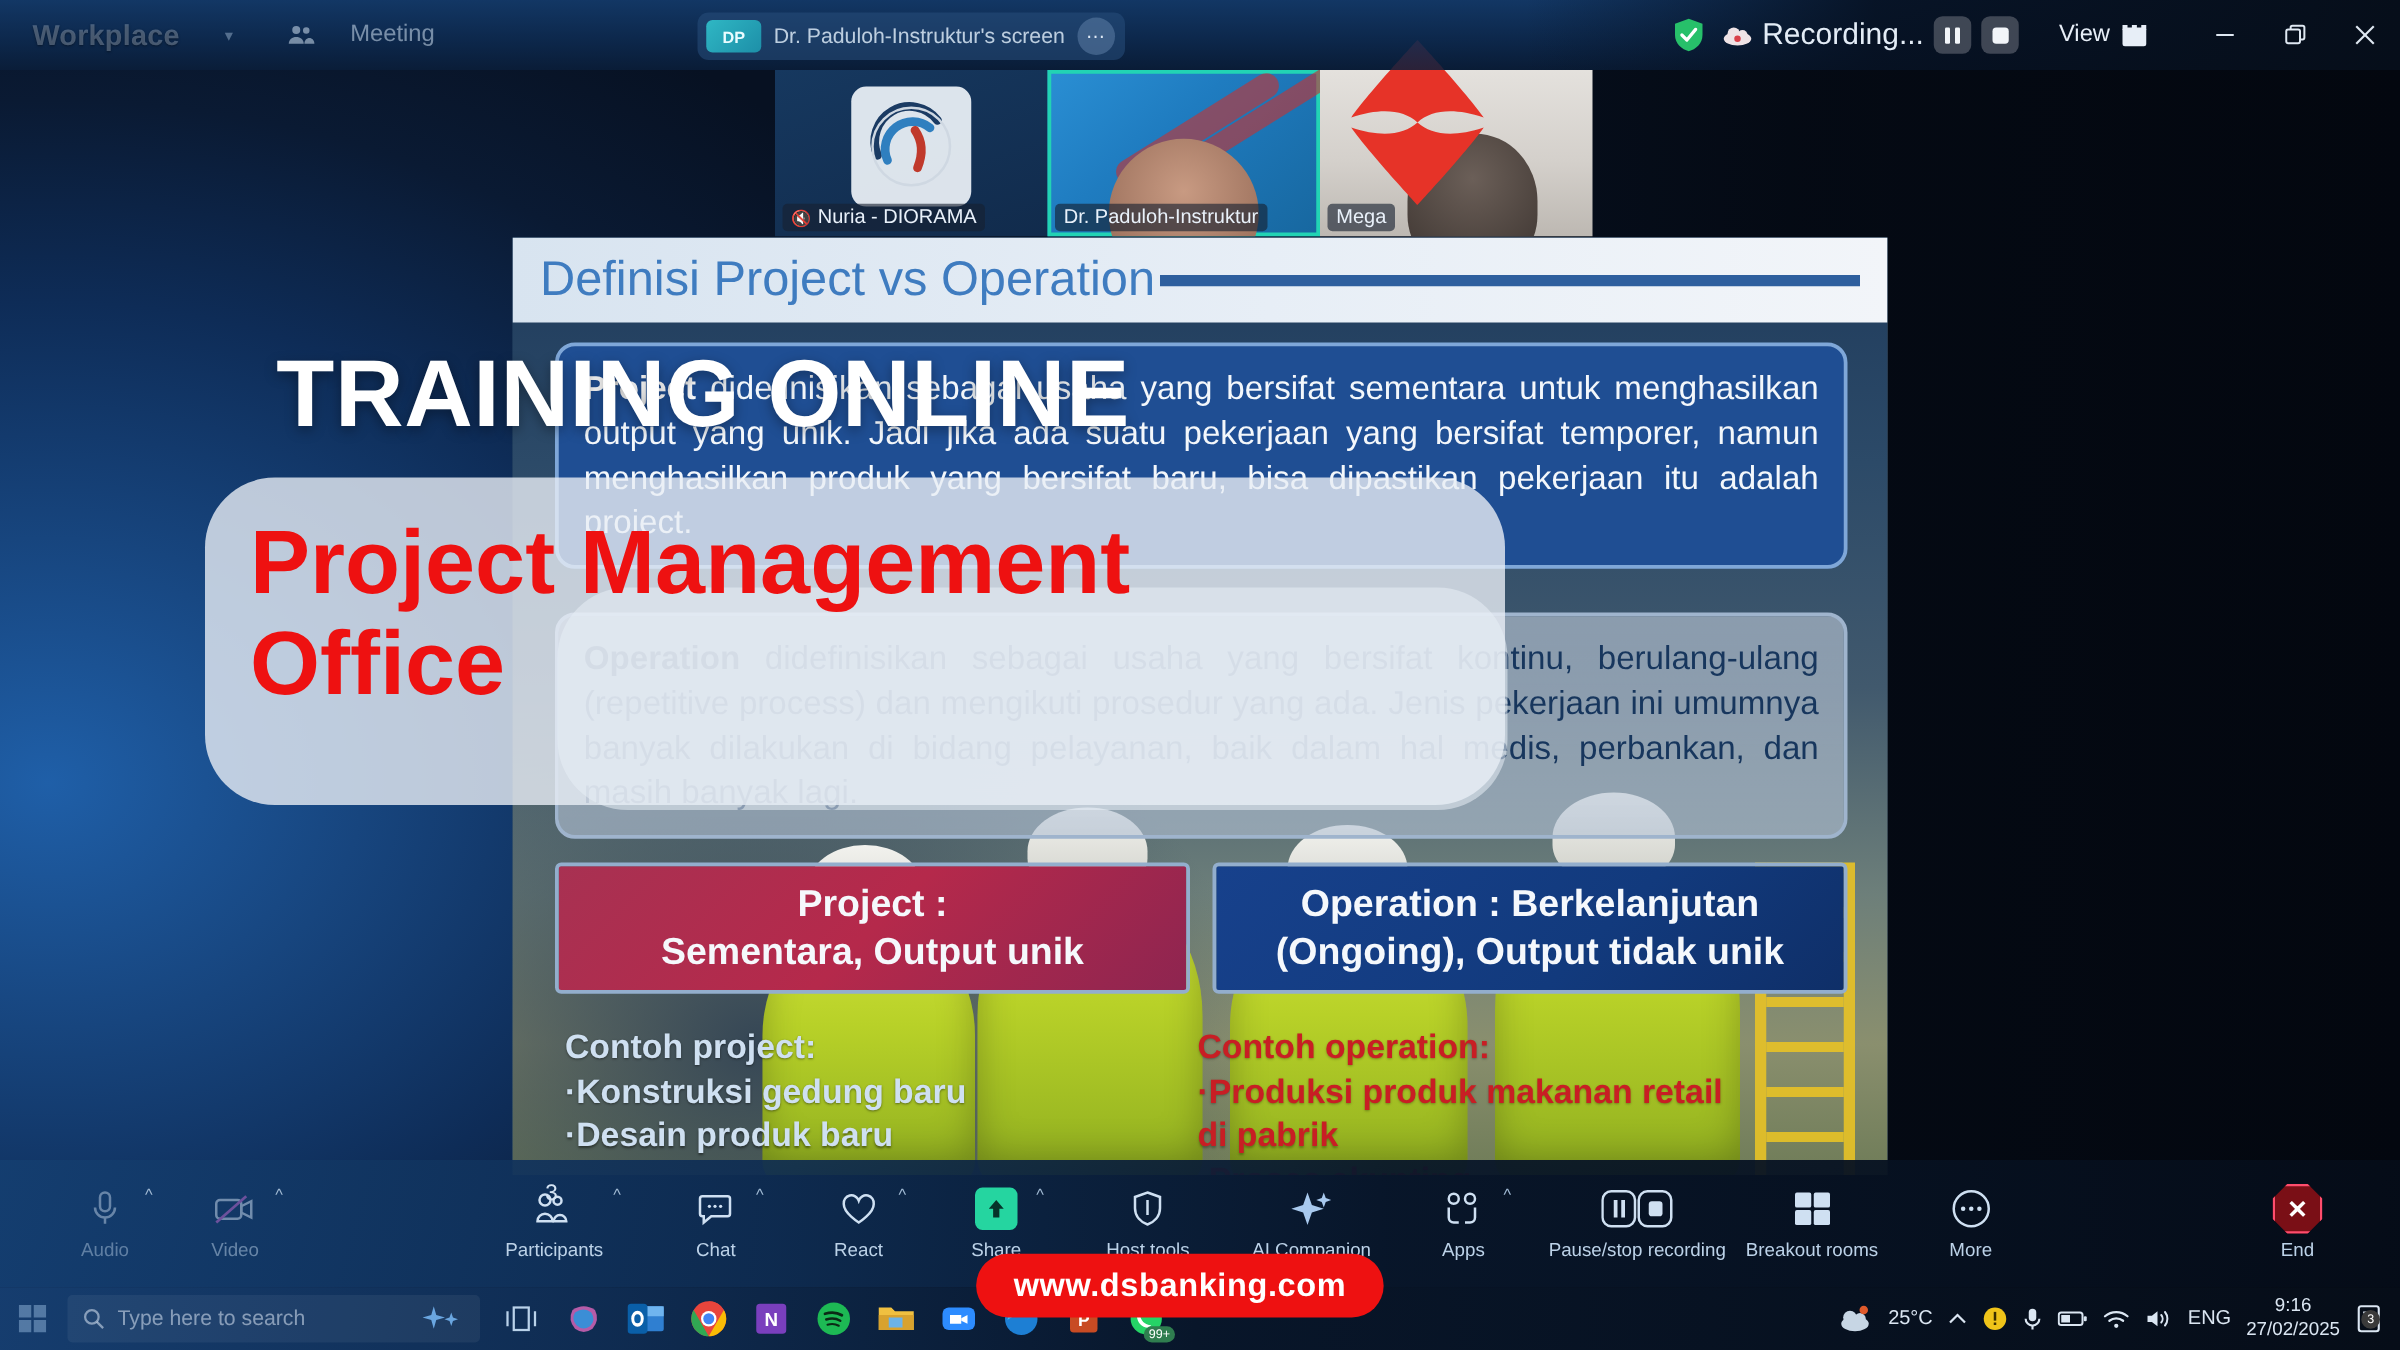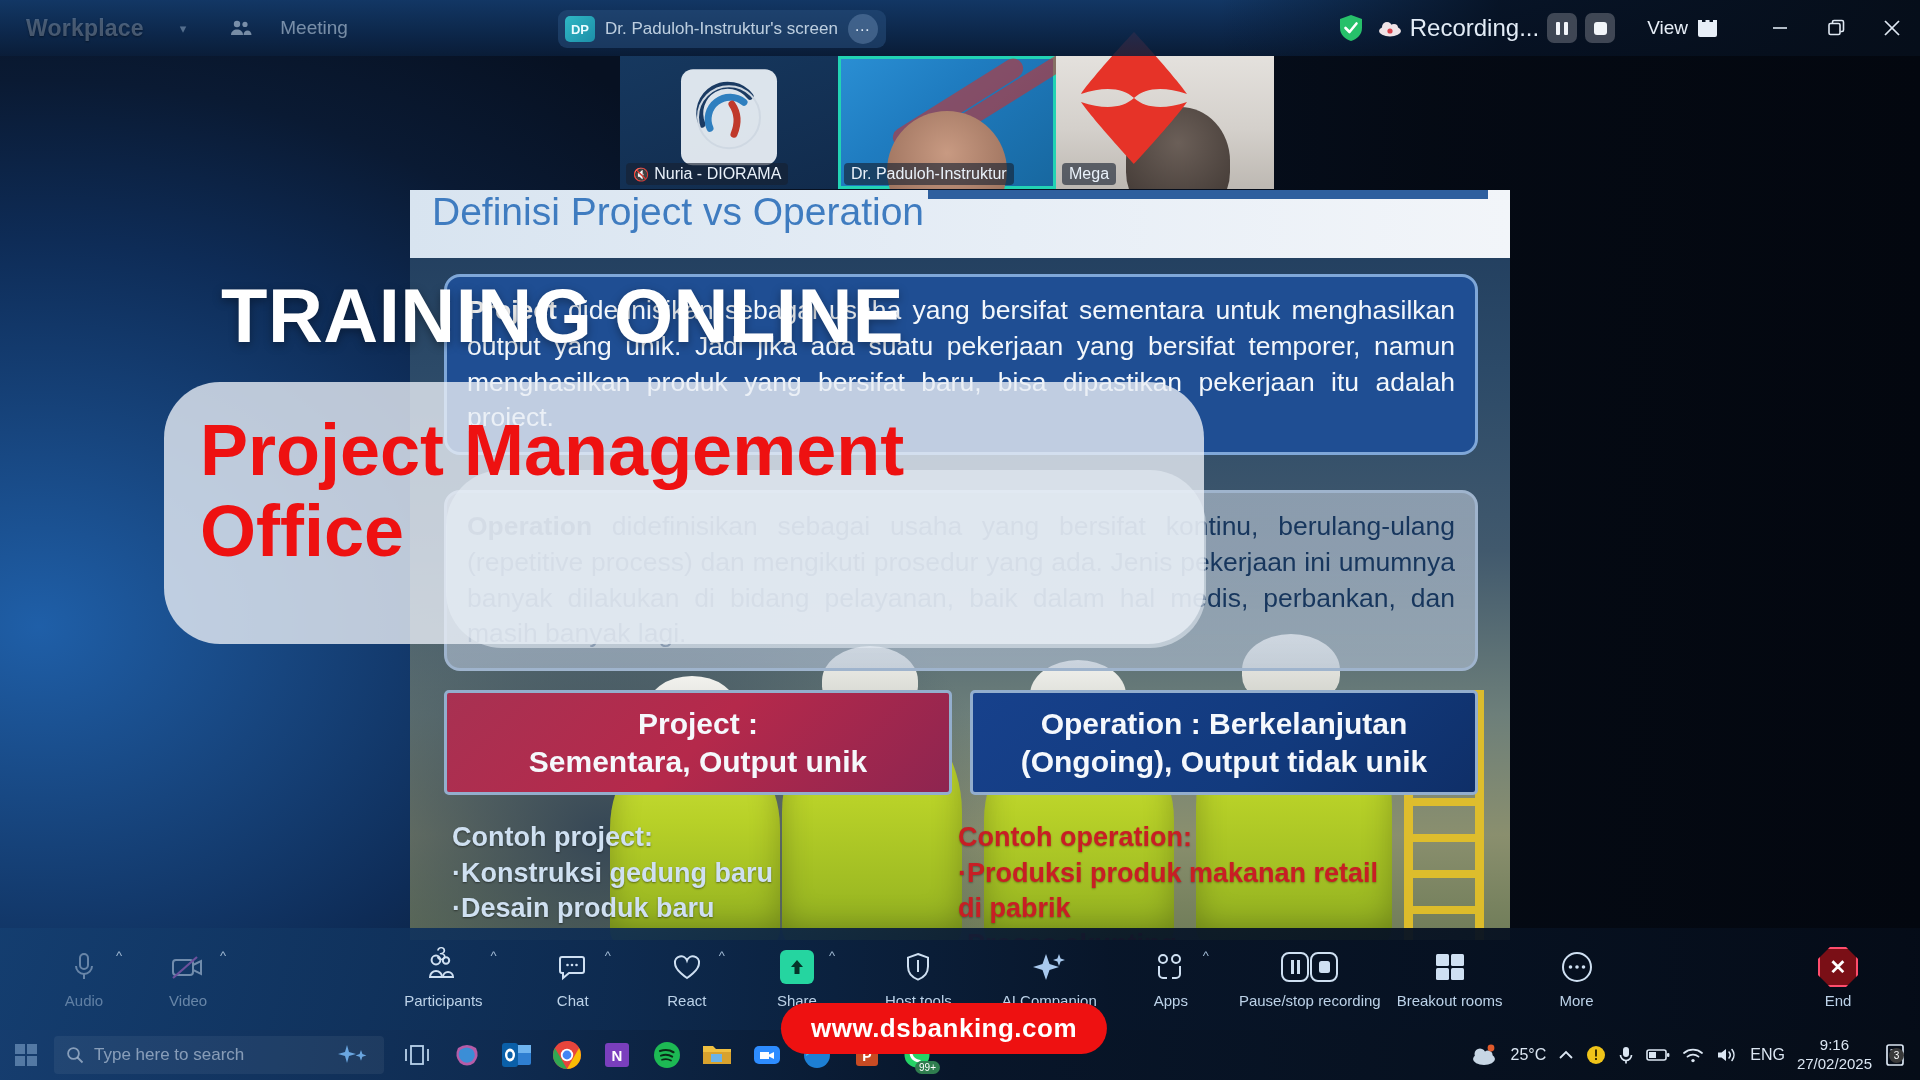--- a/index.html
+++ b/index.html
@@ -48,21 +48,21 @@
   .ic { display:inline-block; line-height:0; }
   .ic svg { display:block; }
 
   .share-pill {
     position:absolute; left: 558px; top: 10px;
     display:flex; align-items:center; gap: 10px;
     height: 38px; padding: 0 8px 0 7px;
     background: rgba(40,78,124,0.55); border-radius: 9px;
   }
   .dp-badge {
-    width: 30px; height: 26px; border-radius: 5px;
+    width: 44px; height: 26px; border-radius: 5px;
     background: linear-gradient(135deg,#2fb7c4,#1d8fa8);
     color:#eafcff; font-size: 13px; font-weight: 700;
     display:flex; align-items:center; justify-content:center;
   }
   .share-pill-label { color: rgba(225,238,250,0.82); font-size: 17px; white-space: nowrap; }
   .more-dots {
     width: 30px; height: 30px; border-radius: 50%;
     background: rgba(92,126,166,0.55);
     display:flex; align-items:center; justify-content:center;
     color: #dfeaf6; font-size: 16px; letter-spacing:1px; padding-bottom: 6px;
@@ -153,21 +153,21 @@
   .ladder {
     position:absolute; right: 26px; bottom: 0; width: 80px; height: 250px;
     background: repeating-linear-gradient(180deg, #e8c326 0 8px, rgba(0,0,0,0) 8px 36px);
     border-left: 9px solid #e8c326; border-right: 9px solid #e8c326;
     opacity: .9;
   }
 
   .slide-title-bar {
     position:absolute; left: 0; top: 0; width: 100%; height: 68px;
     background: linear-gradient(90deg,#d8e4f0 0%, #e7eef6 55%, #f2f5f9 100%);
-    display:flex; 
+    display:flex; align-items:center;
   }
   .slide-title {
     font-size: 39px; color: #3f7cc0; margin-left: 22px; white-space:nowrap;
     font-family: "Liberation Sans", sans-serif;
   }
   .title-rule { flex: 1; height: 9px; background: #2e5f9e; margin: 0 22px 0 4px; }
 
   .def-box {
     position:absolute; left: 34px; width: 1034px;
     border-radius: 16px; padding: 16px 20px;

